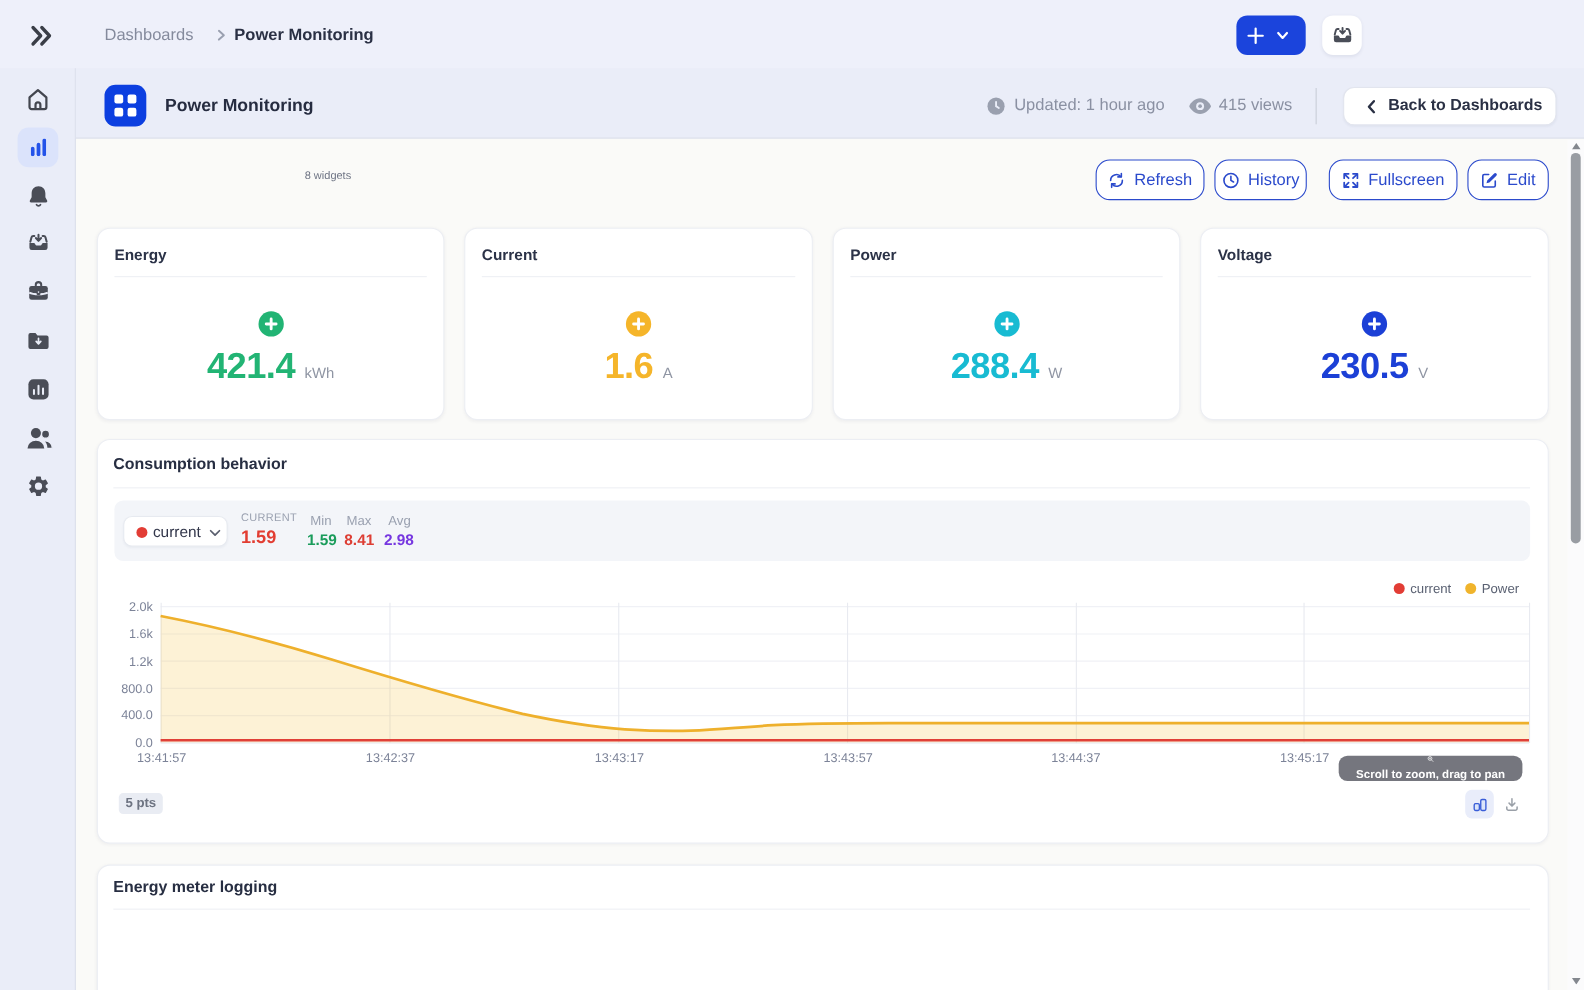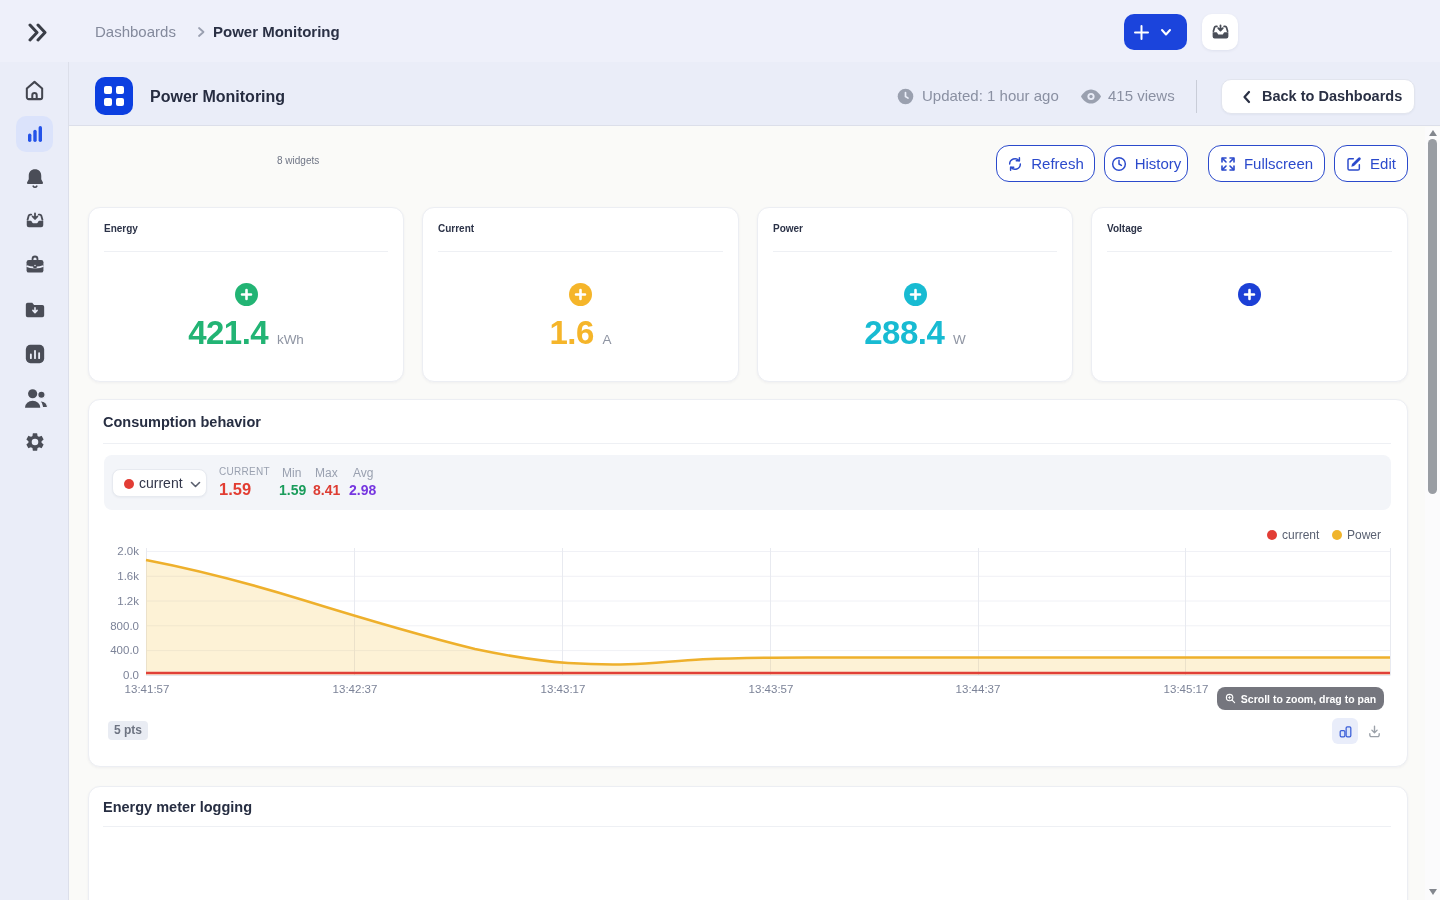--- a/index.html
+++ b/index.html
@@ -27,32 +27,32 @@
 .sq { position:absolute; width:8px; height:8px; background:#fff; border-radius:2px; }
 #pm-title { position:absolute; left:150px; top:88px; font-size:16px; font-weight:700; color:#262c40; }
 .meta-txt { color:#8a90a2; font-size:15px; }
 #divider1 { position:absolute; left:1196px; top:80px; width:1px; height:33px; background:#c9cdd8; }
 #btn-back { position:absolute; left:1221px; top:79px; width:194px; height:35px; background:#fff; border:1px solid #e2e5ee; border-radius:10px; box-shadow:0 1px 2px rgba(40,50,90,.05); }
 
 
 .card { position:absolute; background:#fff; border:1px solid #eceef3; border-radius:12px; box-shadow:0 1px 3px rgba(35,45,80,.05); }
 #pill-rt { position:absolute; left:88px; top:147px; width:170px; height:35px; background:#e9f8f0; border:1px solid #9ddfbc; border-radius:16px; color:#1f9d62; font-size:14.5px; }
 .blue-btn { position:absolute; height:37px; background:#fff; border:1.5px solid #2b4acc; border-radius:13px; color:#2b4acc; font-size:15px; display:flex; align-items:center; justify-content:center; gap:8px; }
-.stat-title { position:absolute; left:15px; top:15px; font-size:10px; font-weight:700; color:#2b3247; }
+.stat-title { position:absolute; left:15px; top:15px; font-size:14px; font-weight:700; color:#2b3247; }
 .stat-div { position:absolute; left:15px; top:43px; right:15px; height:1px; background:#eef0f4; }
 .stat-circle { position:absolute; left:50%; top:75px; width:23px; height:23px; margin-left:-11.5px; border-radius:50%; }
 .stat-num { position:absolute; left:0; right:0; top:106px; text-align:center; font-size:33px; font-weight:700; letter-spacing:-0.5px; }
 .unit { font-size:13.5px; font-weight:400; color:#8f95a3; letter-spacing:0; }
 
 
 #strip { position:absolute; left:104px; top:455px; width:1287px; height:55px; background:#f3f5f9; border-radius:8px; }
 #selpill { position:absolute; left:112px; top:469px; width:95px; height:28px; background:#fff; border:1px solid #e7eaf0; border-radius:8px; box-shadow:0 1px 2px rgba(40,50,90,.05); }
 .lbl { color:#9aa1b0; font-size:12.5px; }
 #badge5 { position:absolute; left:108px; top:721px; width:40px; height:19px; background:#e9ecf3; border-radius:4px; color:#6e7482; font-size:12px; font-weight:700; text-align:center; line-height:19px; }
-#tooltip { position:absolute; left:1217px; top:687px; width:167px; height:23px; background:rgba(106,108,116,.93); border-radius:8px; color:#fff; font-size:10.5px; font-weight:700; display:flex; align-items:center; justify-content:center; gap:5px; }
+#tooltip { position:absolute; left:1217px; top:687px; width:167px; height:23px; background:rgba(106,108,116,.93); border-radius:8px; color:#fff; font-size:10.5px; font-weight:700; display:flex; align-items:center; justify-content:center; gap:5px;flex-direction:column; }
 
 
 #sb-track { position:absolute; left:1425px; top:127px; width:15px; height:773px; background:#fbfbfc; }
 #sb-thumb { position:absolute; left:1428px; top:139px; width:9px; height:355px; background:#999da3; border-radius:5px; }
 </style>
 </head>
 <body>
 <div id="app">
 
   <div id="topbar">
@@ -174,20 +174,21 @@
     <div class="stat-num" style="color:#18bbd2">288.4 <span class="unit">W</span></div>
   </div>
   <div class="card" style="left:1091px;top:207px;width:317px;height:175px">
     <span class="stat-title">Voltage</span>
       <div class="stat-div"></div>
     <div class="stat-circle" style="background:#1c40d6">
       <svg style="position:absolute;left:5px;top:5px" width="13" height="13" viewBox="0 0 13 13">
           <path d="M6.5 2v9M2 6.5h9" stroke="#fff" stroke-width="2.6" stroke-linecap="round"></path>
         </svg>
     </div>
+    <div class="stat-num" style="color:#1c40d6">230.5 <span class="unit">V</span></div>
   </div>
 
   <div class="card" style="left:88px;top:399px;width:1320px;height:368px"></div>
   <span class="abs" style="left:103px;top:414px;font-size:14.5px;font-weight:700;color:#272e42">Consumption behavior</span>
   <div class="abs" style="left:103px;top:443px;width:1288px;height:1px;background:#eef0f4"></div>
 
   <div id="strip"></div>
   <div id="selpill">
     <span class="abs" style="left:11px;top:9px;width:10px;height:10px;border-radius:50%;background:#e23d35"></span>
     <span class="abs" style="left:26px;top:5px;font-size:14px;color:#32364a">current</span>

